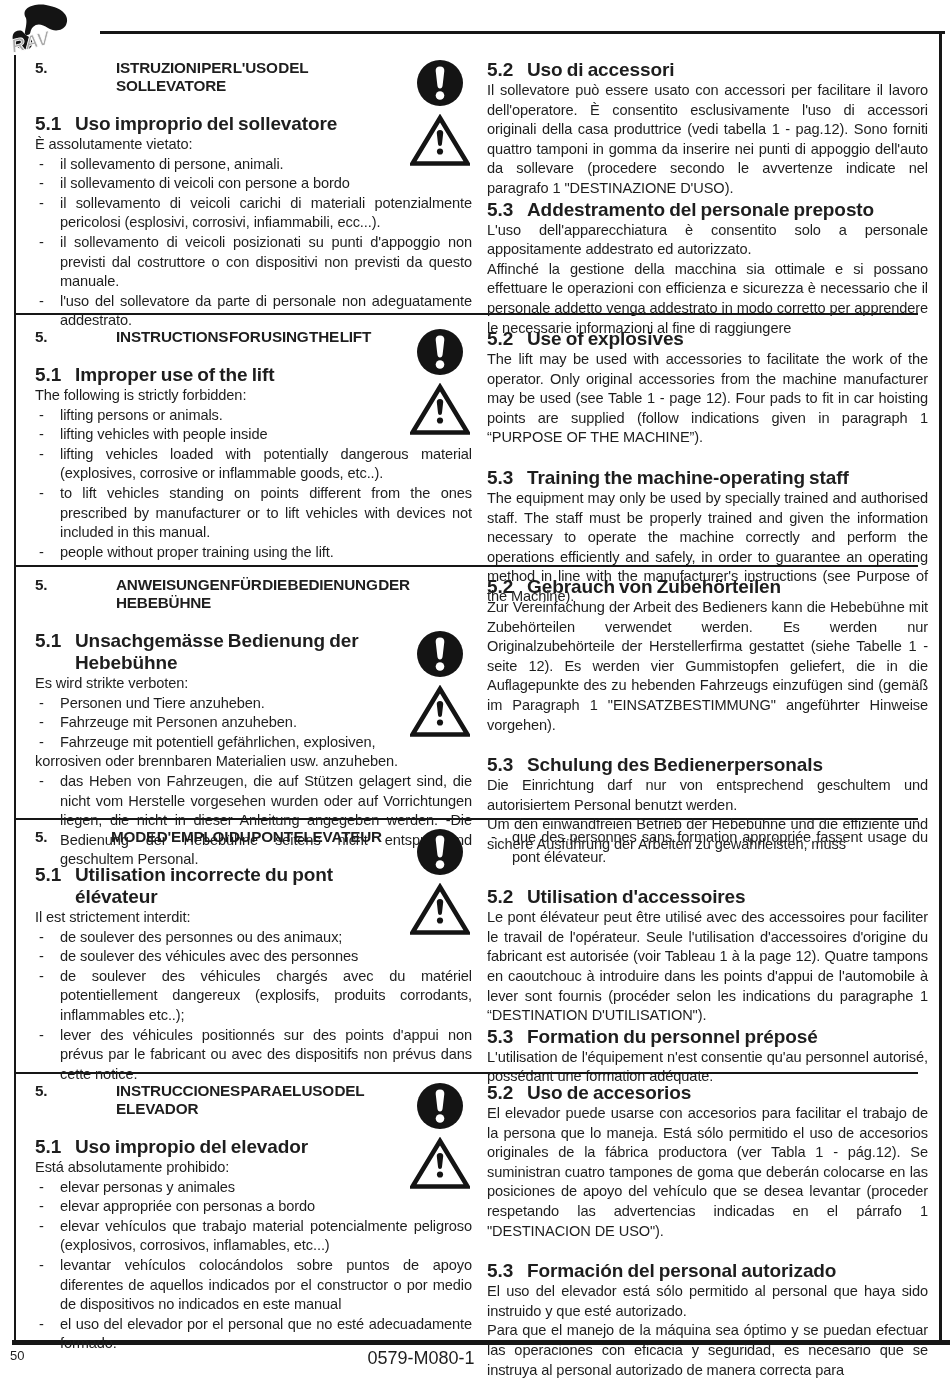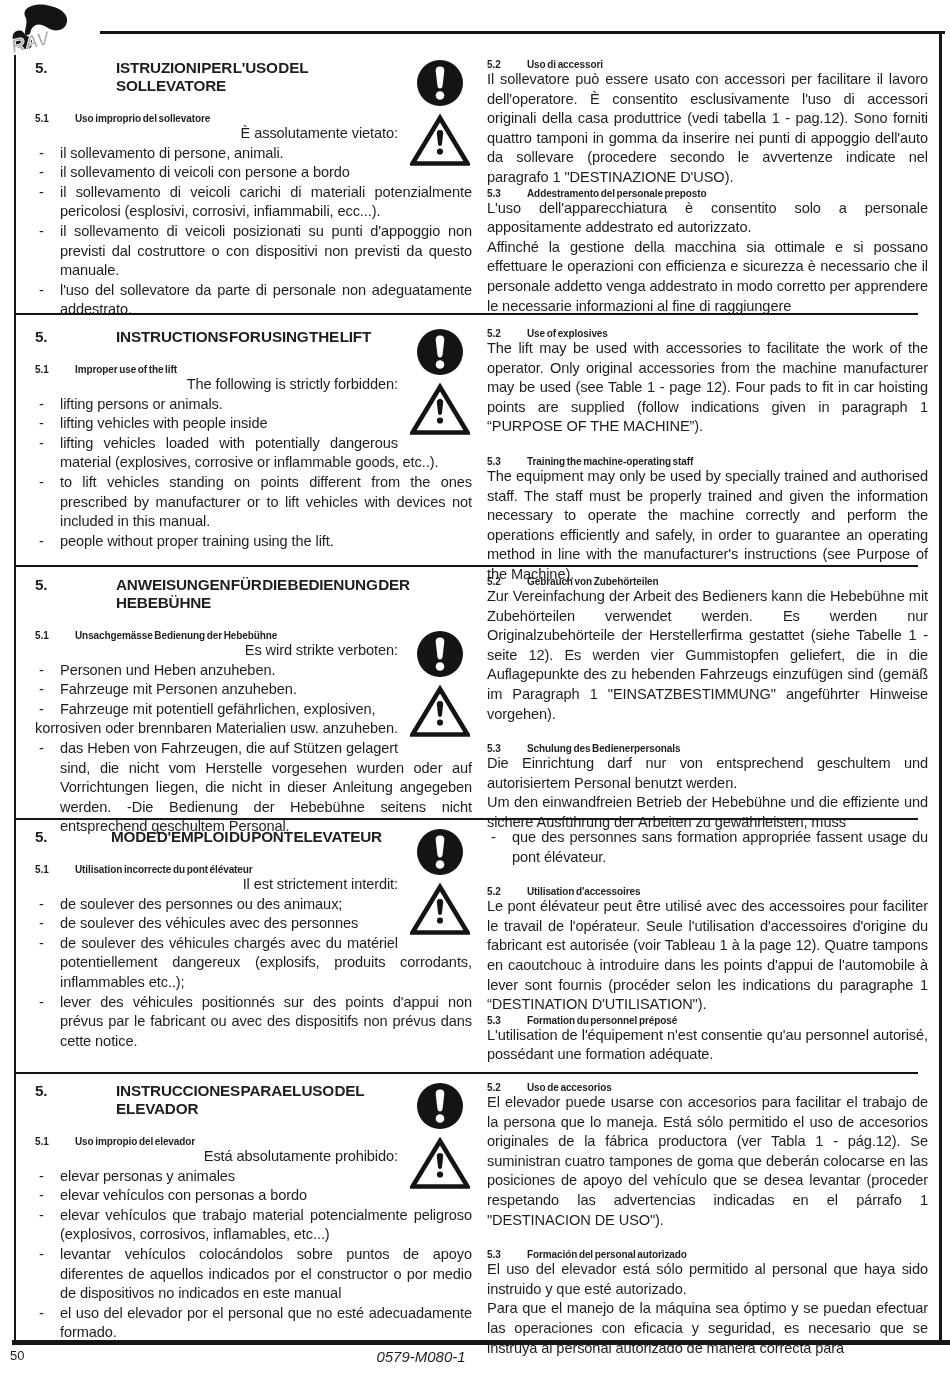--- a/index.html
+++ b/index.html
@@ -19,31 +19,31 @@
   
   .row{position:absolute;left:14px;width:927px;}
   .col{position:absolute;}
   .col-l{left:21px;width:437px;}
   .col-r{left:473px;width:441px;}
   .icons{float:right;width:64px;margin:0 0 6px 10px;display:flex;flex-direction:column;align-items:center;gap:7px;}
   .ic{line-height:0;}
   .hmain{margin:0 0 18px 0;font-size:15.3px;font-weight:bold;display:flex;letter-spacing:-0.2px;}
   .hmain .num{min-width:33px;flex:none;}
   .hmain .ttl{word-spacing:-3.5px;margin-left:48px;}
-  .hsub{margin:0;font-size:10px;font-weight:bold;display:flex;letter-spacing:-0.1px;}
+  .hsub{margin:0;font-size:19px;font-weight:bold;display:flex;letter-spacing:-0.1px;}
   .hsub .num2{min-width:40px;flex:none;}
   .hsub .t{word-spacing:-1px;}
   .mt{margin-top:19px;}
-  .para{margin:0;font-size:14.6px;line-height:19.6px;letter-spacing:-0.1px;text-align:right;}
+  .para{margin:0;font-size:14.6px;line-height:19.6px;letter-spacing:-0.1px;}
   .jst{text-align:justify;}
   .item{position:relative;padding-left:25px;font-size:14.6px;line-height:19.6px;text-align:justify;letter-spacing:-0.1px;}
   .item .dash{position:absolute;left:4px;top:0;}
   
   .footer-page{position:absolute;top:1348px;left:10px;font-size:13px;}
-  .footer-code{position:absolute;top:1348px;left:0;width:842px;text-align:center;font-size:15px;font-style:italic;}
+  .footer-code{position:absolute;top:1348px;left:0;width:842px;text-align:center;font-size:18px;}
   .logo{position:absolute;top:2px;left:6px;line-height:0;}
 </style>
 </head>
 <body>
 
 <div class="page">
 
   <div class="logo">
     <svg width="92" height="56" viewBox="0 0 92 56">
       <path d="M20 16 C14 6 28 1 40 3 C58 6 64 15 60 23 C57 29 48 30 42 26 C36 22 31 21 27 25 C23 29 26 33 21 33 C16 33 22 24 20 16 Z" fill="#141414"></path>
@@ -176,21 +176,21 @@
               <path d="M30 16 c2.3 0 3.4 1.4 3.2 3.2 l-1.2 10.6 c-.15 1.5-.9 2.2-2 2.2 s-1.85-.7-2-2.2 l-1.2-10.6 C26.6 17.4 27.7 16 30 16 z" fill="#141414"></path>
               <circle cx="30" cy="37.5" r="3.1" fill="#141414"></circle>
             </svg>
         </span>
       </div>
       <h3 class="hsub">
           <span class="num2">5.1</span>
           <span class="t">Unsachgemässe Bedienung der Hebebühne</span>
         </h3>
       <p class="para">Es wird strikte verboten:</p>
-      <div class="item"><span class="dash">-</span><span>Personen und Heben anzuheben.</span></div>
+      <div class="item"><span class="dash">-</span><span>Personen und Tiere anzuheben.</span></div>
       <div class="item"><span class="dash">-</span><span>Fahrzeuge mit Personen anzuheben.</span></div>
       <div class="item"><span class="dash">-</span><span>Fahrzeuge mit potentiell gefährlichen, explosiven,</span></div>
       <p class="para jst">korrosiven oder brennbaren Materialien usw. anzuheben.</p>
       <div class="item"><span class="dash">-</span><span>das Heben von Fahrzeugen, die auf Stützen gelagert sind, die nicht vom Herstelle vorgesehen wurden oder auf Vorrichtungen liegen, die nicht in dieser Anleitung angegeben werden. -Die Bedienung der Hebebühne seitens nicht entsprechend geschultem Personal.</span></div>
     </div>
     <div class="col col-r" style="top:9px">
       <h3 class="hsub">
           <span class="num2">5.2</span>
           <span class="t">Gebrauch von Zubehörteilen</span>
         </h3>
@@ -272,21 +272,21 @@
       <h2 class="hmain">
           <span class="num">5.</span>
           <span class="ttl">INSTRUCCIONES PARA EL USO DEL ELEVADOR</span>
         </h2>
       <h3 class="hsub">
           <span class="num2">5.1</span>
           <span class="t">Uso impropio del elevador</span>
         </h3>
       <p class="para">Está absolutamente prohibido:</p>
       <div class="item"><span class="dash">-</span><span>elevar personas y animales</span></div>
-      <div class="item"><span class="dash">-</span><span>elevar vehículos con personas a bordo</span></div>
+      <div class="item"><span class="dash">-</span><span>elevar appropriée con personas a bordo</span></div>
       <div class="item"><span class="dash">-</span><span>elevar vehículos que trabajo material potencialmente peligroso (explosivos, corrosivos, inflamables, etc...)</span></div>
       <div class="item"><span class="dash">-</span><span>levantar vehículos colocándolos sobre puntos de apoyo diferentes de aquellos indicados por el constructor o por medio de dispositivos no indicados en este manual</span></div>
       <div class="item"><span class="dash">-</span><span>el uso del elevador por el personal que no esté adecuadamente formado.</span></div>
     </div>
     <div class="col col-r" style="top:8px">
       <h3 class="hsub">
           <span class="num2">5.2</span>
           <span class="t">Uso de accesorios</span>
         </h3>
       <p class="para jst">El elevador puede usarse con accesorios para facilitar el trabajo de la persona que lo maneja. Está sólo permitido el uso de accesorios originales de la fábrica productora (ver Tabla 1 - pág.12). Se suministran cuatro tampones de goma que deberán colocarse en las posiciones de apoyo del vehículo que se desea levantar (proceder respetando las advertencias indicadas en el párrafo 1 "DESTINACION DE USO").</p>

